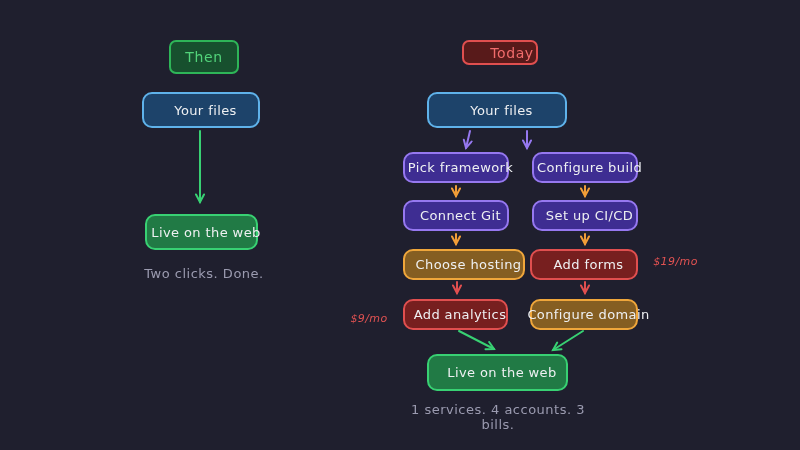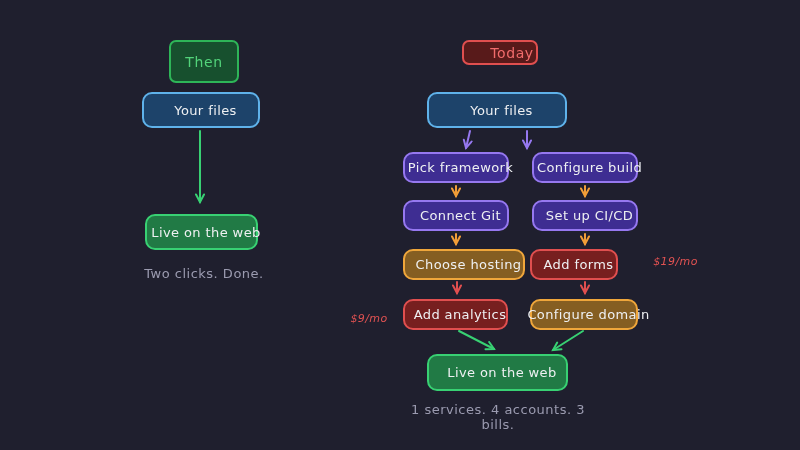--- a/index.html
+++ b/index.html
@@ -88,21 +88,21 @@
     <path stroke="#f29e38" marker-end="url(#m-orange)" d="M456 234 L456 244"></path>
     <path stroke="#f29e38" marker-end="url(#m-orange)" d="M585 234 L585 244"></path>
 
     <path stroke="#e04f4f" marker-end="url(#m-red)" d="M457 282 L457 293"></path>
     <path stroke="#e04f4f" marker-end="url(#m-red)" d="M585 282 L585 293"></path>
 
     <path stroke="#38d173" marker-end="url(#m-green)" d="M459 331 L494 349"></path>
     <path stroke="#38d173" marker-end="url(#m-green)" d="M583 331 L553 350"></path>
   </svg>
 
-  <div class="badge green-badge" style="left:169px; top:40px; width:70px; height:43px;">Then</div>
+  <div class="badge green-badge" style="left:169px; top:40px; width:70px; height:34px;">Then</div>
 
   <div class="node blue" style="left:142px; top:92px; width:118px; height:36px;">Your files</div>
 
   <div class="node green" style="left:145px; top:214px; width:113px; height:36px;">Live on the web</div>
 
   <div class="caption" style="left:119px; top:266px; width:170px;">Two clicks. Done.</div>
 
   <div class="badge red-badge" style="left:462px; top:40px; width:76px; height:25px;padding-left:24px;">Today</div>
 
   <div class="node blue" style="left:427px; top:92px; width:140px; height:36px;">Your files</div>
@@ -110,21 +110,21 @@
   <div class="node purple" style="left:403px; top:152px; width:106px; height:31px;">Pick framework</div>
 
   <div class="node purple" style="left:532px; top:152px; width:106px; height:31px;">Configure build</div>
 
   <div class="node purple" style="left:403px; top:200px; width:106px; height:31px;">Connect Git</div>
 
   <div class="node purple" style="left:532px; top:200px; width:106px; height:31px;">Set up CI/CD</div>
 
   <div class="node gold" style="left:403px; top:249px; width:122px; height:31px;">Choose hosting</div>
 
-  <div class="node red" style="left:530px; top:249px; width:88px; height:31px;">Add forms</div>
+  <div class="node red" style="left:530px; top:249px; width:108px; height:31px;">Add forms</div>
 
   <div class="annotation" style="left:648px; top:255px; width:55px;">$19/mo</div>
 
   <div class="node red" style="left:403px; top:299px; width:105px; height:31px;">Add analytics</div>
 
   <div class="annotation" style="left:343px; top:304px; width:52px;margin-top:8px;">$9/mo</div>
 
   <div class="node gold" style="left:530px; top:299px; width:108px; height:31px;">Configure domain</div>
 
   <div class="node green" style="left:427px; top:354px; width:141px; height:37px;">Live on the web</div>

